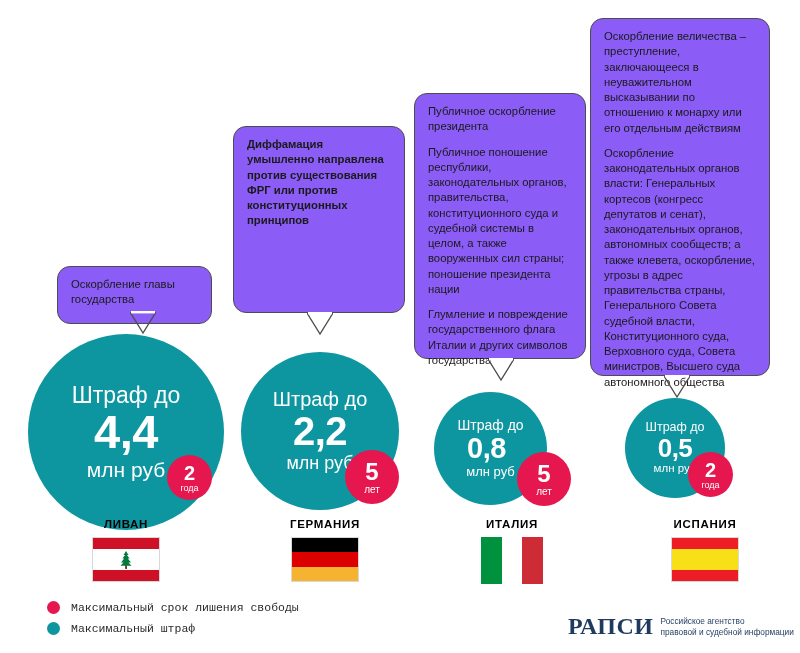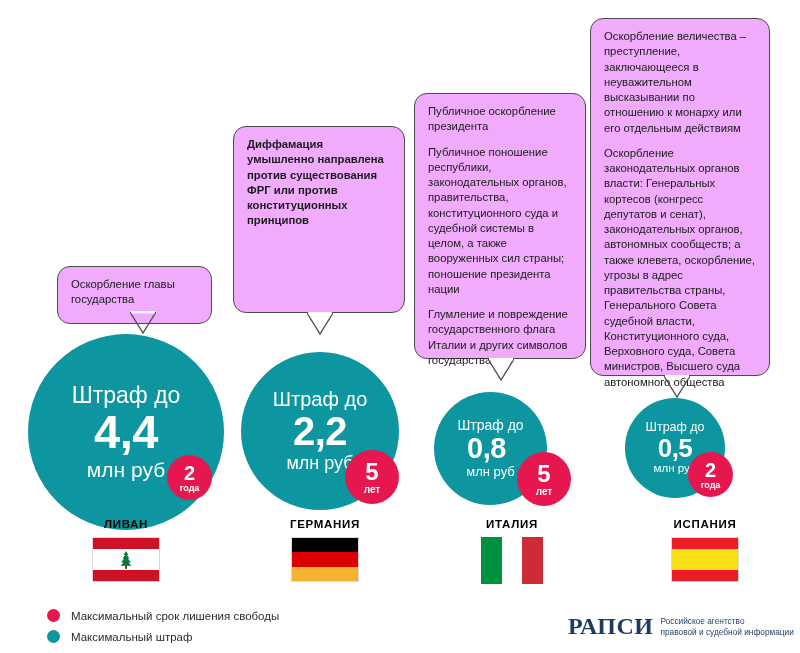--- a/index.html
+++ b/index.html
@@ -18,21 +18,21 @@
     background: #ffffff;
     overflow: hidden;
   }
 
   
   .callout {
     position: absolute;
     box-sizing: border-box;
     border: 1.4px solid #4d4d4d;
     border-radius: 13px;
-    background: #f0abfc;
+    background: #8b5cf6;
     padding: 10px 12px 10px 13px;
     font-size: 11.3px;
     line-height: 1.35;
     color: #1a1a1a;
   }
   .callout p { margin: 0 0 10px 0; }
   .callout p:last-child { margin-bottom: 0; }
   .callout.bold { font-weight: bold; }
 
   
@@ -67,21 +67,21 @@
     background: #e6174e;
     color: #ffffff;
     display: flex;
     flex-direction: column;
     align-items: center;
     justify-content: center;
     text-align: center;
     line-height: 1.0;
   }
   .b-num { font-weight: bold; }
-  .b-unit { font-weight: bold; }
+  .b-unit { font-weight: normal; }
 
   
   .country {
     position: absolute;
     width: 150px;
     text-align: center;
   }
   .country-name {
     font-size: 11.5px;
     font-weight: bold;
@@ -129,22 +129,23 @@
   .fl-es .s3 { height: 25%; background: #ee1c25; }
 
   
   #legend {
     position: absolute;
     left: 47px;
     top: 601px;
   }
   .legend-row {
     display: flex;
-    align-items: flex-end;
+    align-items: flex-start;
     height: 21px;
+    font-family: Liberation Mono, monospace;
   }
   .legend-dot {
     width: 13px;
     height: 13px;
     border-radius: 50%;
     margin-right: 11px;
     flex: 0 0 auto;
   }
   .legend-label {
     font-size: 11.5px;

